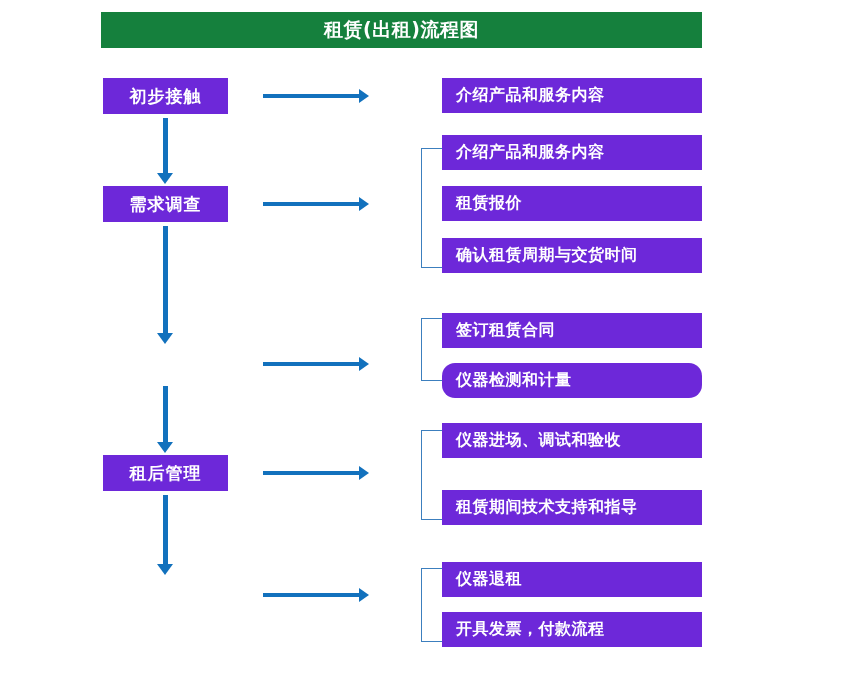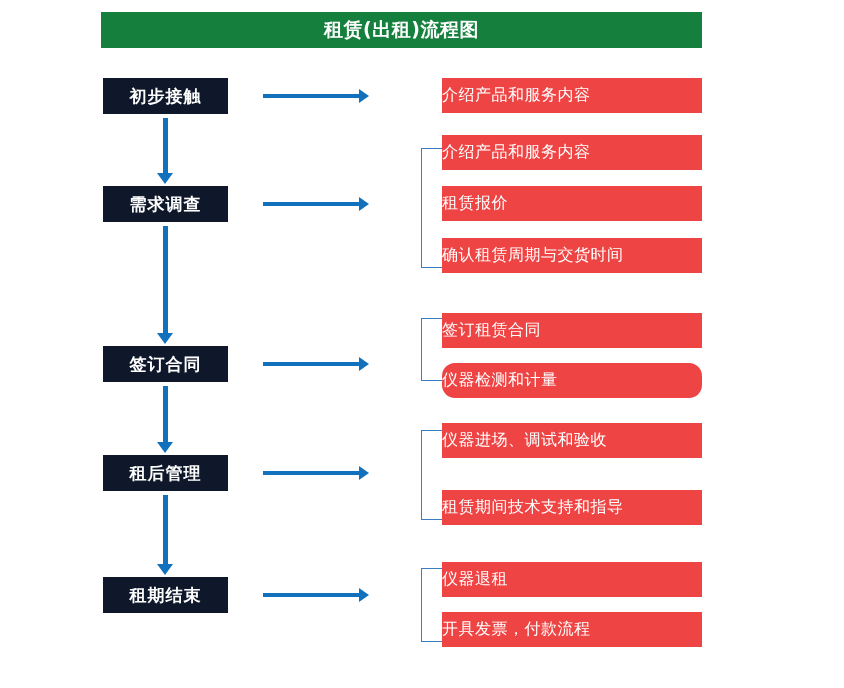--- a/index.html
+++ b/index.html
@@ -30,40 +30,41 @@
     display: flex;
     align-items: center;
     justify-content: center;
     letter-spacing: 0.5px;
   }
   .stage-box {
     position: absolute;
     left: 103px;
     width: 125px;
     height: 36px;
-    background: #0f172a;
+    background: #6d28d9;
     color: #ffffff;
     font-size: 17px;
     font-weight: bold;
     display: flex;
     align-items: center;
     justify-content: center;
     letter-spacing: 1px;
   }
   .detail-box {
     position: absolute;
     left: 442px;
     width: 260px;
     height: 35px;
-    background: #ef4444;
+    background: #6d28d9;
     color: #ffffff;
     font-size: 16px;
-    font-weight: normal;
+    font-weight: bold;
     display: flex;
     align-items: center;
+    padding-left: 14px;
     box-sizing: border-box;
     letter-spacing: 0.5px;
   }
   
   .v-arrow {
     position: absolute;
     left: 160px;
     width: 10px;
   }
   .v-arrow .shaft {
@@ -122,23 +123,21 @@
 </style>
 </head>
 <body>
 
 <div id="flowchart">
 
   <div class="title-bar">租赁(出租)流程图</div>
 
   <div class="stage-box" style="top:78px;">初步接触</div>
   <div class="stage-box" style="top:186px;text-align:right;">需求调查</div>
-  <div class="stage-box" style="top:346px;">签订合同</div>
   <div class="stage-box" style="top:455px;">租后管理</div>
-  <div class="stage-box" style="top:577px;">租期结束</div>
 
   <div class="v-arrow" style="top:118px; height:56px;">
     <div class="shaft"></div>
     <div class="head"></div>
   </div>
   <div class="v-arrow" style="top:226px; height:108px;">
     <div class="shaft"></div>
     <div class="head"></div>
   </div>
   <div class="v-arrow" style="top:386px; height:57px;">

